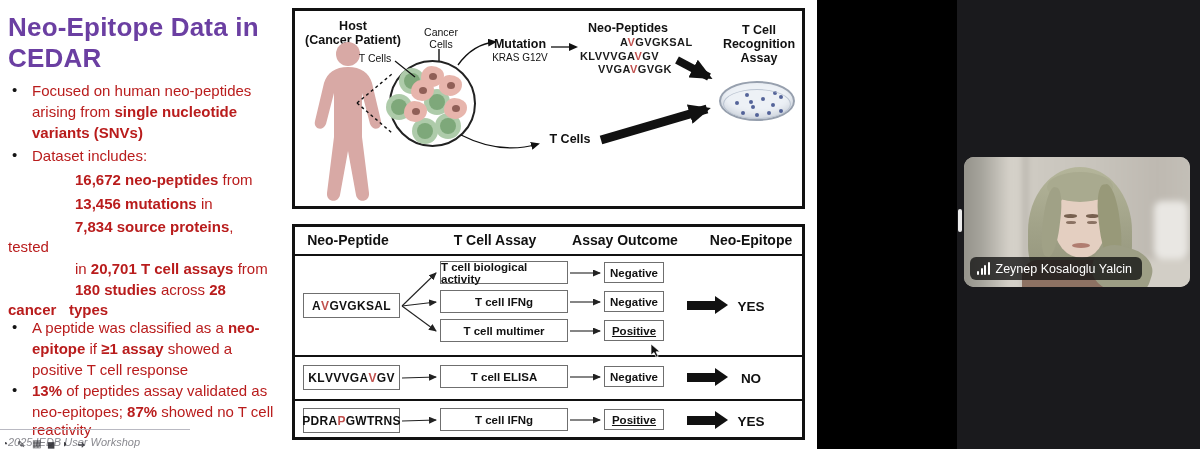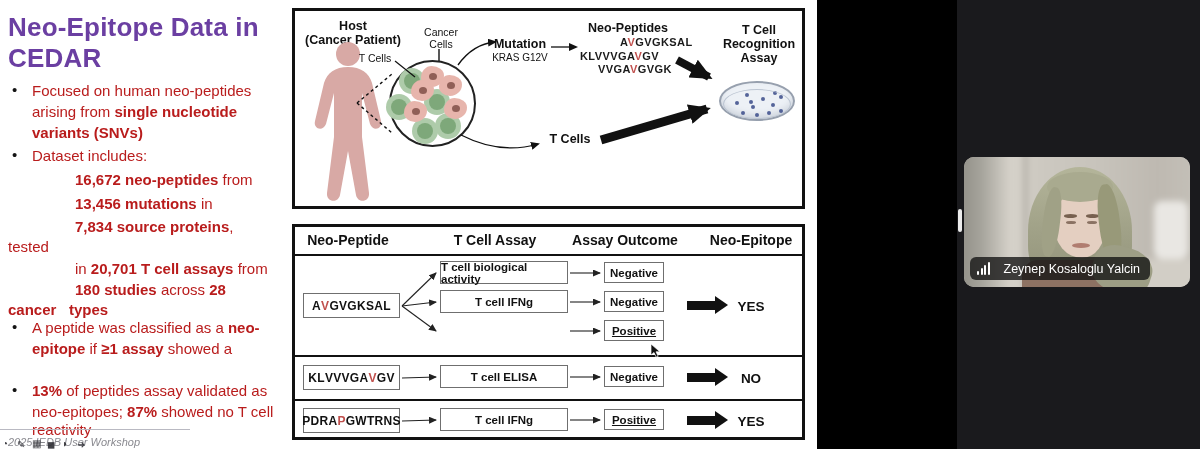--- a/index.html
+++ b/index.html
@@ -64,21 +64,21 @@
   .bg-shelf{position:absolute;left:150px;top:108px;width:88px;height:34px;background:#d2cec6;}
   .hijab-outer{position:absolute;left:64px;top:10px;width:104px;height:128px;border-radius:52% 52% 40% 40%;
                background:linear-gradient(180deg,#b4b59a 0%,#a2a389 45%,#8f9077 100%);}
   .face{position:absolute;left:90px;top:33px;width:52px;height:68px;border-radius:50% 50% 46% 54%/52% 52% 48% 48%;background:#e4cfc1;}
   .feat{position:absolute;border-radius:50%;filter:blur(.6px);}
   .hijab-front{position:absolute;left:83px;top:15px;width:66px;height:30px;border-radius:50%;background:#a9aa8f;}
   .hijab-sideL{position:absolute;left:79px;top:30px;width:17px;height:70px;border-radius:44%;background:#a0a186;transform:rotate(7deg);}
   .hijab-sideR{position:absolute;left:135px;top:27px;width:21px;height:78px;border-radius:44%;background:#989979;transform:rotate(-7deg);}
   .shoulders{position:absolute;left:58px;top:103px;width:122px;height:28px;border-radius:16px 16px 0 0;background:#8d7263;}
   .scarf{position:absolute;left:128px;top:90px;width:60px;height:46px;border-radius:42%;background:#9d9e85;transform:rotate(18deg);}
-  .name-pill{position:absolute;left:6px;bottom:7px;height:23px;display:flex;align-items:center;gap:14px;
+  .name-pill{position:absolute;left:6px;bottom:7px;height:23px;display:flex;align-items:center;gap:6px;
              padding:0 10px 0 7px;border-radius:6px;background:rgba(18,18,18,.78);}
   .name-pill span{color:#fff;font-size:12.5px;white-space:nowrap;}
   .bars{display:flex;align-items:flex-end;gap:1.5px;height:13px;}
   .bars i{display:block;width:2px;background:#fff;border-radius:1px;}
   .cursor-svg{position:absolute;left:650px;top:343px;}
 </style>
 </head>
 <body>
 
 <div id="stage">
@@ -99,20 +99,21 @@
     <div class="runs-line" style="left:32px;top:146px;"><span>Dataset includes:</span></div>
     <div class="runs-line" style="left:75px;top:170px;"><span class="b">16,672 neo-peptides</span><span> from</span></div>
     <div class="runs-line" style="left:75px;top:194px;"><span class="b">13,456 mutations</span><span> in</span></div>
     <div class="runs-line" style="left:75px;top:217px;"><span class="b">7,834 source proteins</span><span>,</span></div>
     <div class="runs-line" style="left:8px;top:237px;"><span>tested</span></div>
     <div class="runs-line" style="left:75px;top:259px;"><span>in </span><span class="b">20,701 T cell assays</span><span> from</span></div>
     <div class="runs-line" style="left:75px;top:280px;"><span class="b">180 studies</span><span> across </span><span class="b">28</span></div>
     <div class="runs-line" style="left:8px;top:300px;"><span class="b">cancer</span><span>   </span><span class="b">types</span></div>
     <div class="runs-line" style="left:32px;top:318px;"><span>A peptide was classified as a </span><span class="b">neo-</span></div>
     <div class="runs-line" style="left:32px;top:339px;"><span class="b">epitope</span><span> if </span><span class="b">≥1 assay</span><span> showed a</span></div>
+    <div class="runs-line" style="left:32px;top:360px;"><span>positive T cell response</span></div>
     <div class="runs-line" style="left:32px;top:381px;"><span class="b">13%</span><span> of peptides assay validated as</span></div>
     <div class="runs-line" style="left:32px;top:402px;"><span>neo-epitopes; </span><span class="b">87%</span><span> showed no T cell</span></div>
     <div class="runs-line" style="left:32px;top:420px;"><span>reactivity</span></div>
 
     <div class="diagram-box">
 
       <div class="dlabel dl-bold" style="left:10px;top:8px;width:96px;text-align:center;">
         <div>Host</div>
           <div>(Cancer Patient)</div>
       </div>
@@ -255,20 +256,21 @@
               <span>L</span>
             </div>
             <div class="pbox asy" style="left: 145px; top: 5px;">T cell biological activity</div>
             <div class="pbox out" style="left: 309px; top: 6px;">
               <span>Negative</span>
             </div>
             <div class="pbox asy" style="left: 145px; top: 34px;">T cell IFNg</div>
             <div class="pbox out" style="left: 309px; top: 35px;">
               <span>Negative</span>
             </div>
+            <div class="pbox asy" style="left: 145px; top: 63px;">T cell multimer</div>
             <div class="pbox out" style="left: 309px; top: 64px;">
               <span class="u">Positive</span>
             </div>
             <div class="thick" style="left: 392px; top: 45px;"></div>
             <div class="result" style="left: 456px; top: 50px;">YES</div>
           </div>
           <div class="tsec" style="top: 130px; height: 42px;">
             <svg class="csvg" width="507" height="42">
               <defs>
                 <marker id="tm1" markerUnits="userSpaceOnUse" markerWidth="8" markerHeight="7" refX="7" refY="3.5" orient="auto">

